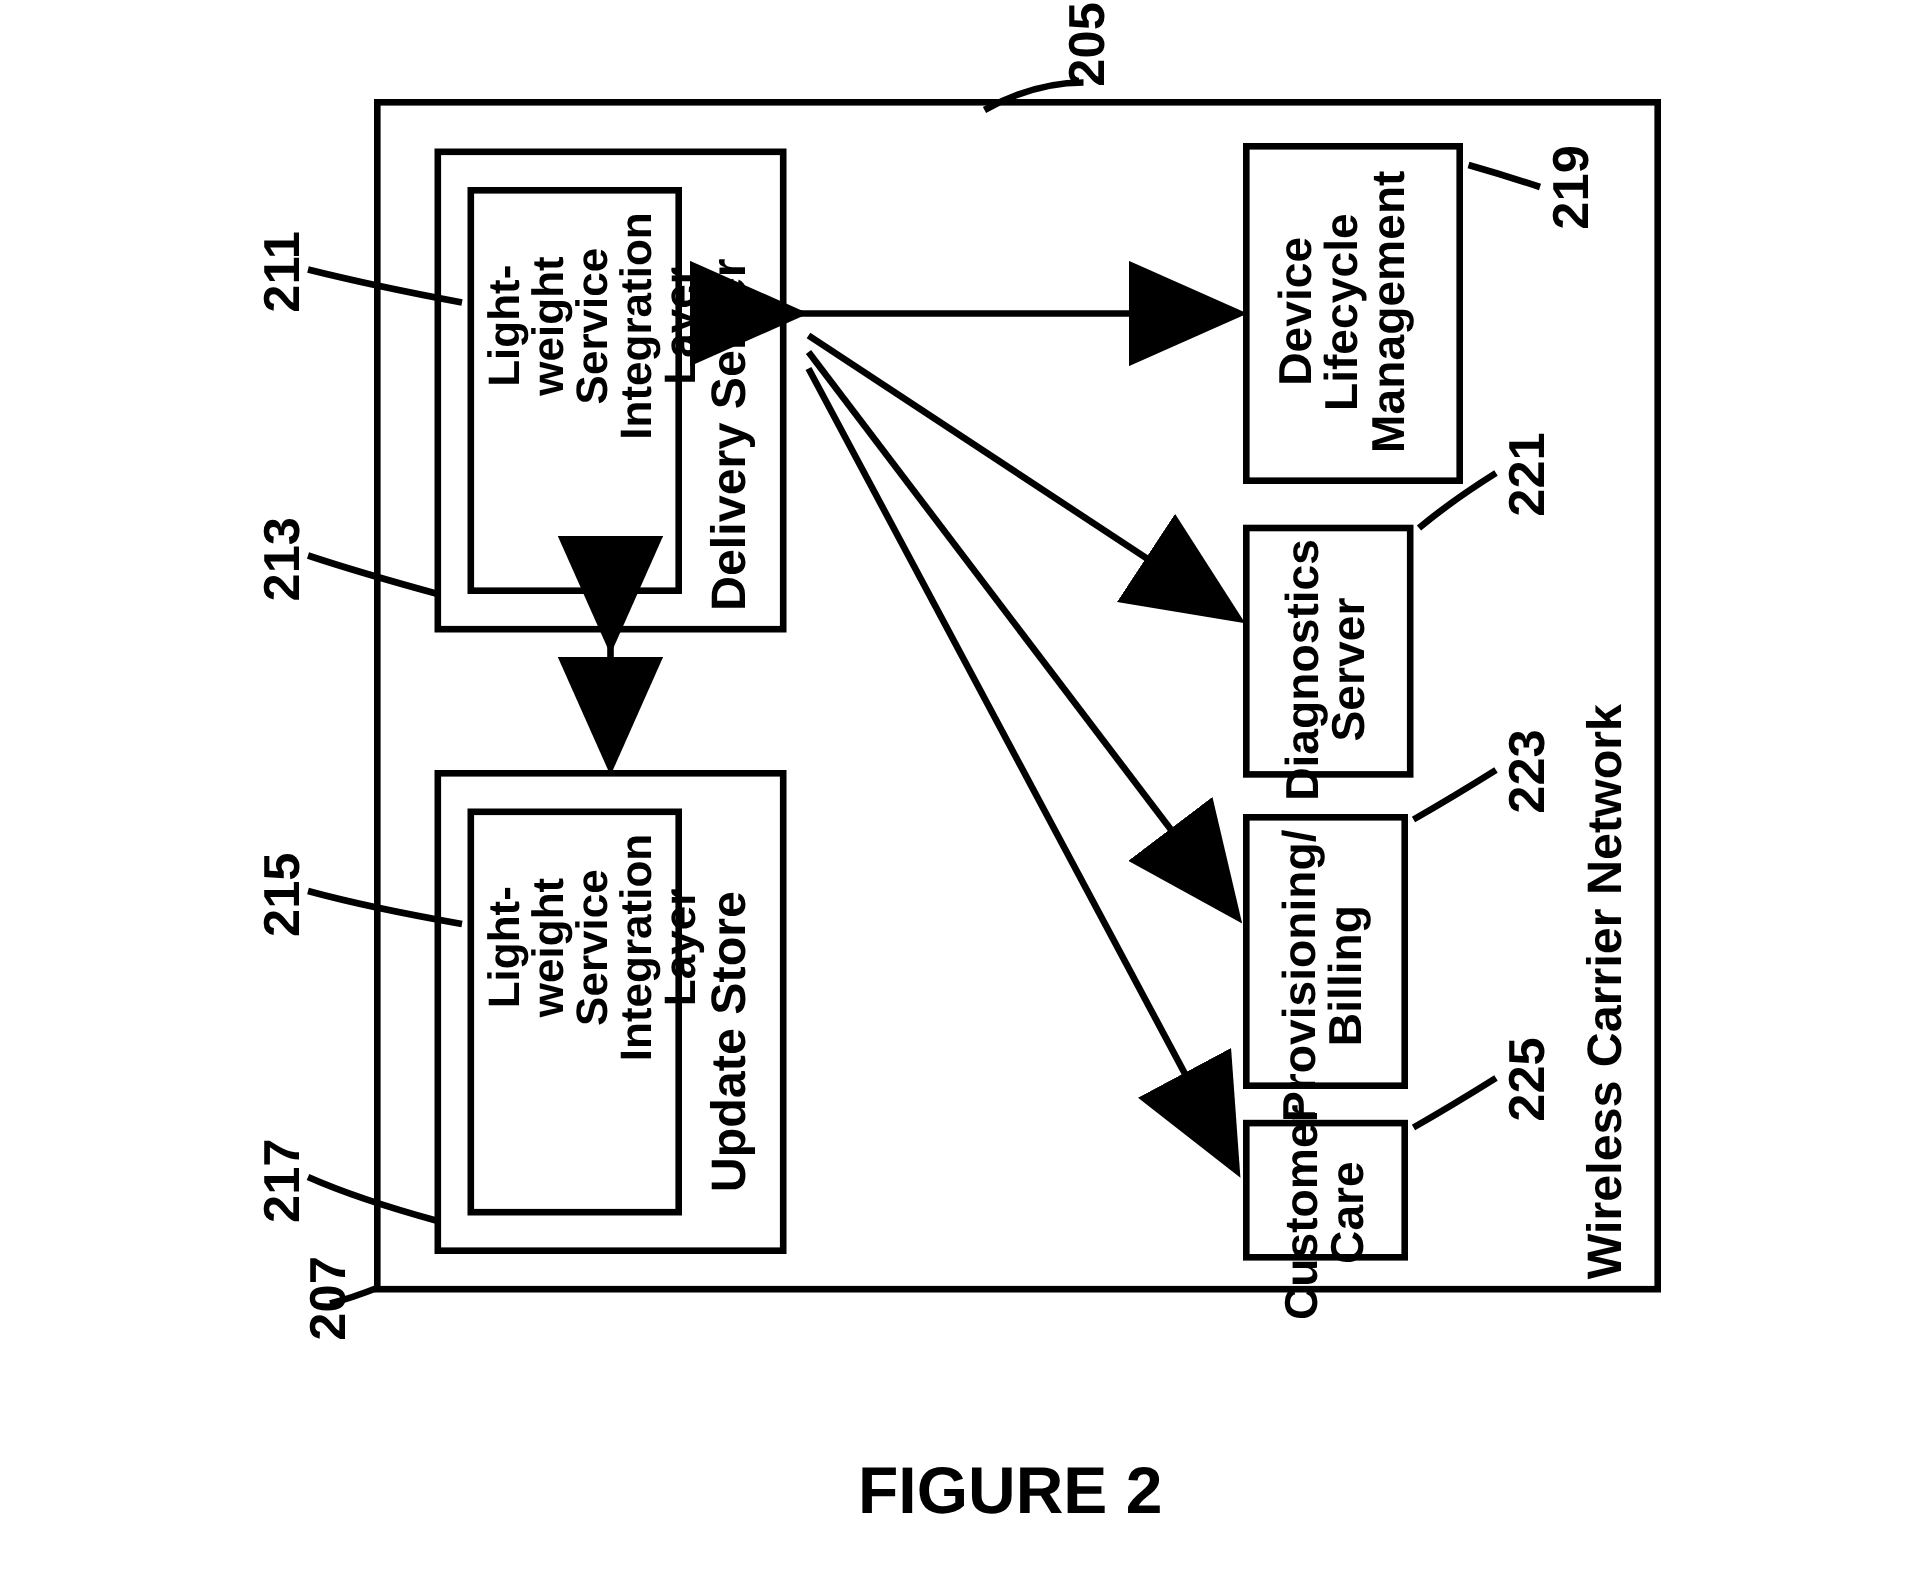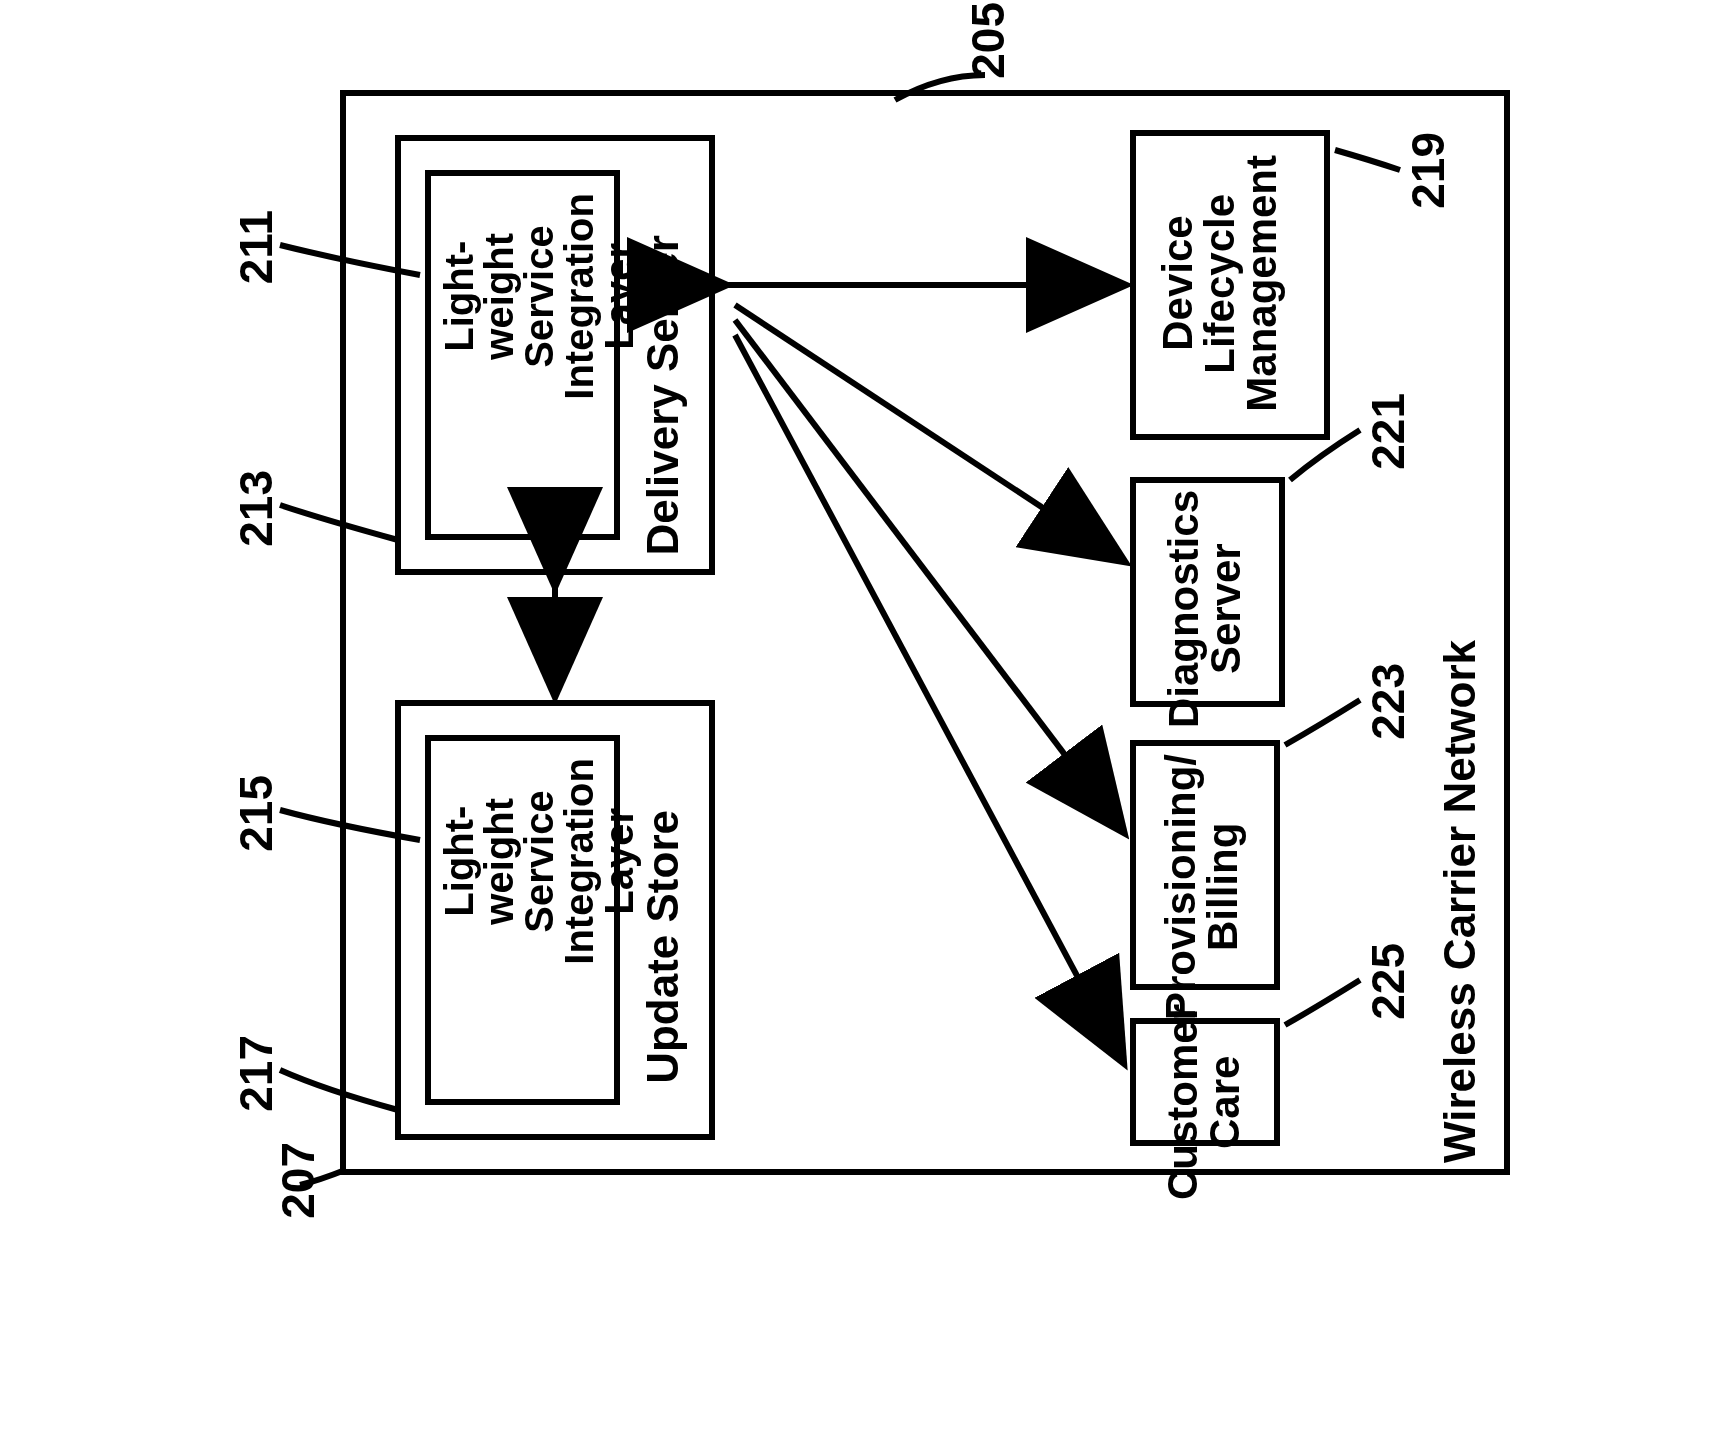--- a/index.html
+++ b/index.html
@@ -103,20 +103,21 @@
   <div class="ref vlabel" style="left:275px; top:1142px;">207</div>
   <div class="ref vlabel" style="left:233px; top:210px;">211</div>
   <div class="ref vlabel" style="left:233px; top:470px;">213</div>
   <div class="ref vlabel" style="left:233px; top:775px;">215</div>
   <div class="ref vlabel" style="left:233px; top:1035px;">217</div>
   <div class="ref vlabel" style="left:1405px; top:132px;">219</div>
   <div class="ref vlabel" style="left:1365px; top:393px;">221</div>
   <div class="ref vlabel" style="left:1365px; top:663px;">223</div>
   <div class="ref vlabel" style="left:1365px; top:943px;">225</div>
 
+  <div class="label" style="left:780px; top:1320px; font-size:60px;">FIGURE 2</div>
 
   <svg class="overlay" viewBox="0 0 1735 1450">
     <defs>
       <marker id="ah" markerWidth="18" markerHeight="16" refX="16" refY="8" orient="auto">
         <path class="arrowhead" d="M0,0 L18,8 L0,16 Z"></path>
       </marker>
     </defs>
 
     <path d="M 985 75 Q 940 75 895 100"></path>
 

